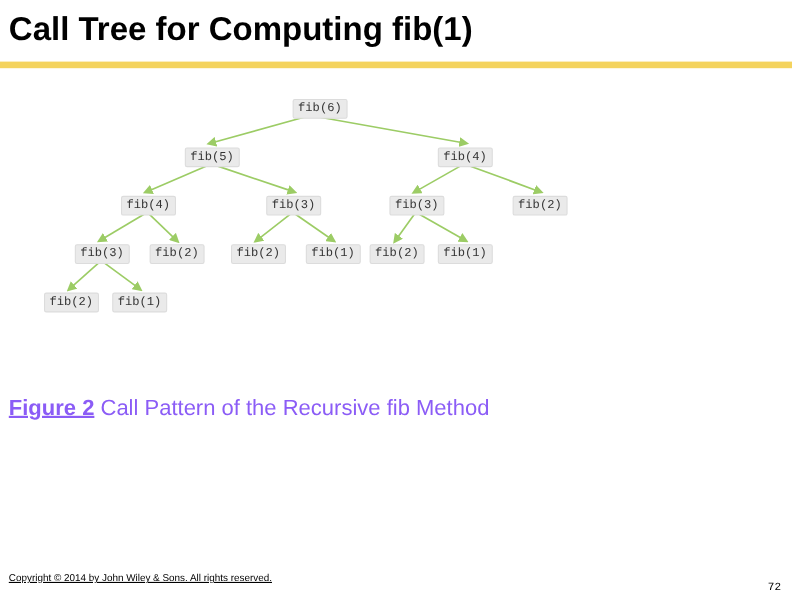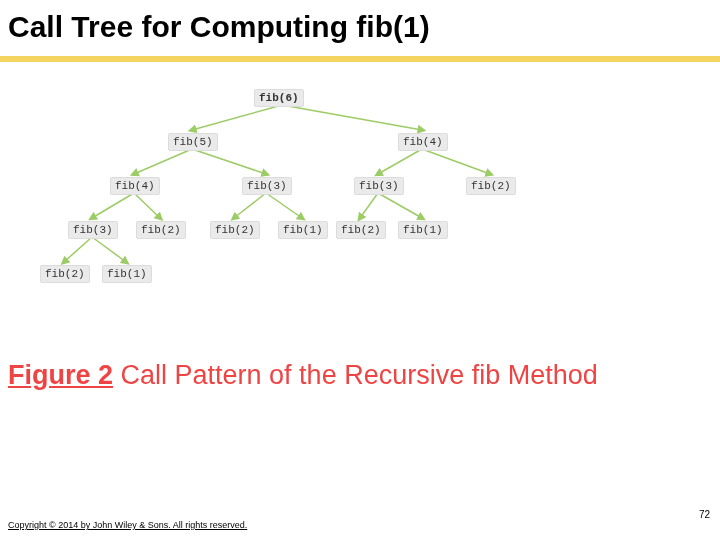--- a/index.html
+++ b/index.html
@@ -58,44 +58,45 @@
     top: 0;
     left: 0;
     width: 560px;
     height: 280px;
     pointer-events: none;
   }
   .caption {
     position: absolute;
     top: 360px;
     left: 8px;
-    font-size: 27px;
-    color: #ef4444;
+    font-size: 20px;
+    color: #8b5cf6;
   }
   .caption .figbold {
     font-weight: 700;
     text-decoration: underline;
   }
   .caption .codeface {
     font-family: Verdana, sans-serif;
   }
   .footer-left {
     position: absolute;
     bottom: 10px;
     left: 8px;
     font-size: 9px;
     color: #000;
     text-decoration: underline;
   }
   .footer-right {
     position: absolute;
-    bottom: 20px;
+    bottom: 0;
     right: 10px;
     font-size: 10px;
     color: #000;
+    font-family: Liberation Mono, monospace;
   }
 </style>
 </head>
 <body>
 
 <div class="title">Call Tree for Computing fib(1)</div>
 <div class="rule"></div>
 
 <div class="tree" id="tree">
   <svg class="edges" id="edges">
@@ -112,21 +113,21 @@
       <line x1="412" y1="67" x2="480" y2="92" stroke="#9ccc65" stroke-width="1.5" marker-end="url(#arrowhead)"></line>
       <line x1="124" y1="111" x2="82" y2="136" stroke="#9ccc65" stroke-width="1.5" marker-end="url(#arrowhead)"></line>
       <line x1="124" y1="111" x2="150" y2="136" stroke="#9ccc65" stroke-width="1.5" marker-end="url(#arrowhead)"></line>
       <line x1="256" y1="111" x2="224" y2="136" stroke="#9ccc65" stroke-width="1.5" marker-end="url(#arrowhead)"></line>
       <line x1="256" y1="111" x2="292" y2="136" stroke="#9ccc65" stroke-width="1.5" marker-end="url(#arrowhead)"></line>
       <line x1="368" y1="111" x2="350" y2="136" stroke="#9ccc65" stroke-width="1.5" marker-end="url(#arrowhead)"></line>
       <line x1="368" y1="111" x2="412" y2="136" stroke="#9ccc65" stroke-width="1.5" marker-end="url(#arrowhead)"></line>
       <line x1="82" y1="155" x2="54" y2="180" stroke="#9ccc65" stroke-width="1.5" marker-end="url(#arrowhead)"></line>
       <line x1="82" y1="155" x2="116" y2="180" stroke="#9ccc65" stroke-width="1.5" marker-end="url(#arrowhead)"></line>
     </svg>
-<div class="node-wrap" style="left: 244px; top: 6px; font-weight: bold;"><span class="node-box">fib(6)</span></div>
+<div class="node-wrap" style="left: 256px; top: 6px;"><span class="node-box">fib(6)</span></div>
     <div class="node-wrap" style="left: 158px; top: 50px; text-align: right;"><span class="node-box">fib(5)</span></div>
     <div class="node-wrap" style="left: 388px; top: 50px;"><span class="node-box">fib(4)</span></div>
     <div class="node-wrap" style="left: 100px; top: 94px;"><span class="node-box">fib(4)</span></div>
     <div class="node-wrap" style="left: 232px; top: 94px;"><span class="node-box">fib(3)</span></div>
     <div class="node-wrap" style="left: 344px; top: 94px;"><span class="node-box">fib(3)</span></div>
     <div class="node-wrap" style="left: 456px; top: 94px;"><span class="node-box">fib(2)</span></div>
     <div class="node-wrap" style="left: 58px; top: 138px;"><span class="node-box">fib(3)</span></div>
     <div class="node-wrap" style="left: 126px; top: 138px;"><span class="node-box">fib(2)</span></div>
     <div class="node-wrap" style="left: 200px; top: 138px;"><span class="node-box">fib(2)</span></div>
     <div class="node-wrap" style="left: 268px; top: 138px;"><span class="node-box">fib(1)</span></div>

